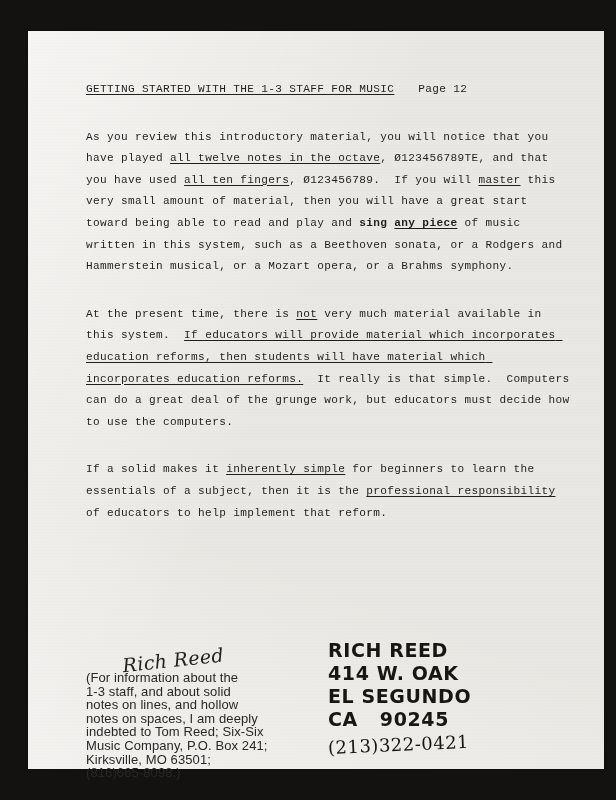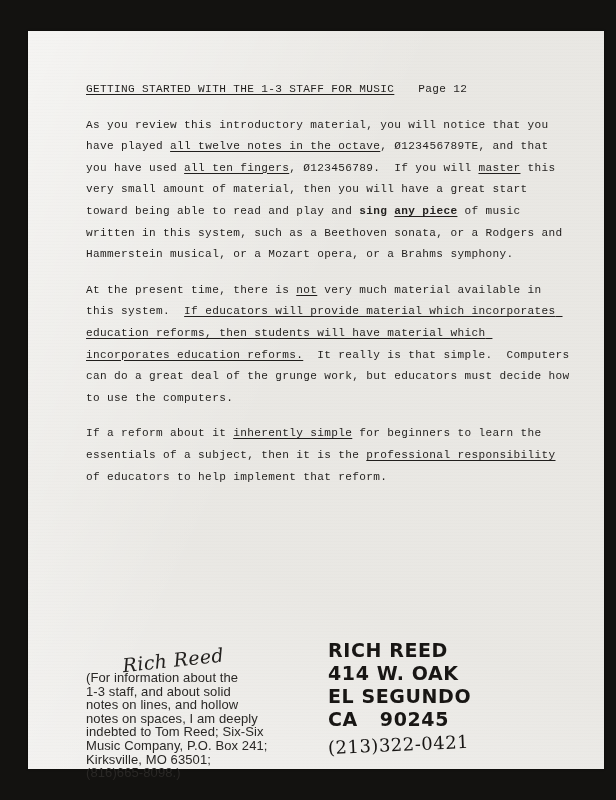--- a/index.html
+++ b/index.html
@@ -56,21 +56,21 @@
     text-underline-offset: 2px;
   }
   .hdr-page {
     margin-left: 24px;
   }
   .byline {
     margin-top: 1px;
   }
   .byline .name { margin-right: 36px; }
   .para {
-    margin-top: 14px;
+    margin-top: 26px;
   }
   .para.first { }
   .u {
     text-decoration: underline;
     text-underline-offset: 2px;
   }
   .b {
     font-weight: bold;
   }
   .bu {
@@ -143,21 +143,21 @@
     <div class="page-inner">
 
       <div class="hdr-row typed">
         <span class="hdr-title">GETTING STARTED WITH THE 1-3 STAFF FOR MUSIC</span>
         <span class="hdr-page">Page 12</span>
       </div>
 
 
       <div class="para first typed"><span>As you review this introductory material, you will notice that you have played </span><span class="u">all twelve notes in the octave</span><span>, Ø123456789TE, and that you have used </span><span class="u">all ten fingers</span><span>, Ø123456789.  If you will </span><span class="u">master</span><span> this very small amount of material, then you will have a great start toward being able to read and play and </span><span class="b">sing</span><span> </span><span class="bu">any piece</span><span> of music written in this system, such as a Beethoven sonata, or a Rodgers and Hammerstein musical, or a Mozart opera, or a Brahms symphony.</span></div>
       <div class="para typed"><span>At the present time, there is </span><span class="u">not</span><span> very much material available in this system.  </span><span class="u">If educators will provide material which incorporates education reforms, then students will have material which incorporates education reforms.</span><span>  It really is that simple.  Computers can do a great deal of the grunge work, but educators must decide how to use the computers.</span></div>
-      <div class="para typed"><span>If a reform about it </span><span class="u">inherently simple</span><span> for beginners to learn the essentials of a subject, then it is the </span><span class="u">professional responsibility</span><span> of educators to help implement that reform.</span></div>
+      <div class="para typed"><span>If a solid makes it </span><span class="u">inherently simple</span><span> for beginners to learn the essentials of a subject, then it is the </span><span class="u">professional responsibility</span><span> of educators to help implement that reform.</span></div>
 
     </div>
 
     <div class="sig-block">
       <div class="signature">Rich Reed</div>
       <div class="note">(For information about the
 1-3 staff, and about solid
 notes on lines, and hollow
 notes on spaces, I am deeply
 indebted to Tom Reed; Six-Six

